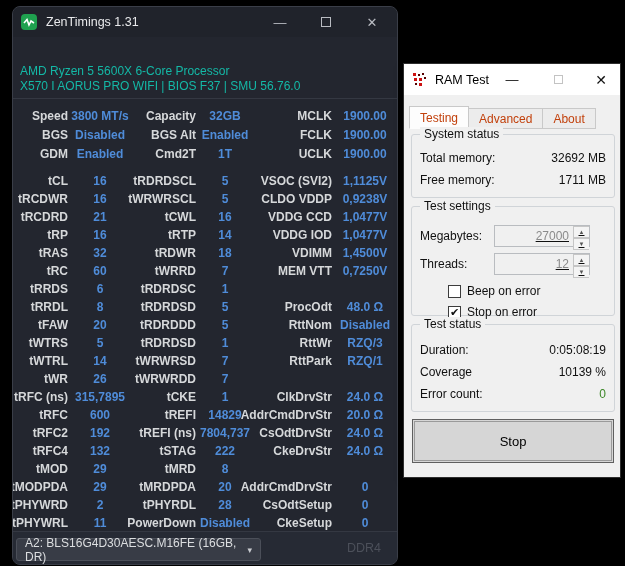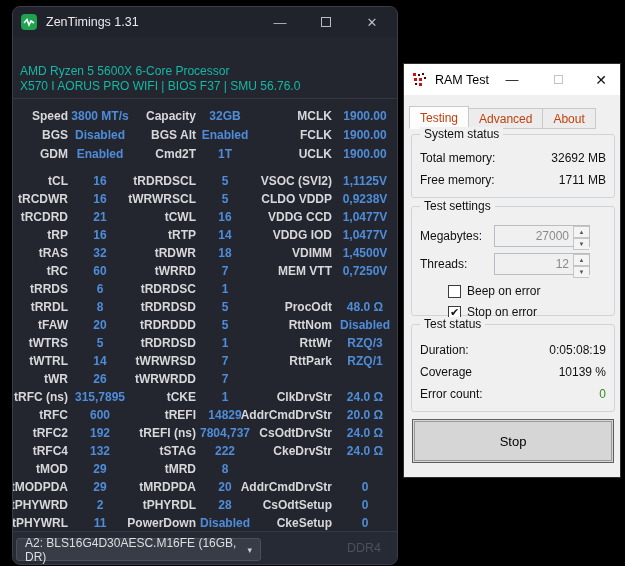--- a/index.html
+++ b/index.html
@@ -69,21 +69,21 @@
   .rt-sys  { top:70px;  height:64px; }
   .rt-set  { top:142px; height:110px; }
   .rt-stat { top:260px; height:88px; }
   .rt-kv-rows { position:absolute; left:8px; right:8px; top:12px; }
   .rt-kv { display:flex; height:22px; align-items:center; }
   .rt-kv .k { color:#101010; }
   .rt-kv .v { margin-left:auto; color:#101010; }
   .rt-spin-row { position:absolute; left:8px; right:24px; height:22px; display:flex; align-items:center; }
   .rt-spin-row.mb { top:18px; } .rt-spin-row.th { top:46px; }
   .rt-spin { position:absolute; right:0; width:96px; height:22px; background:#f0f0f0;
-    border:1px solid #b9bcc0; display:flex; align-items:center; }
+    border:1px solid #b9bcc0; display:flex; align-items:center;text-decoration:underline; }
   .rt-spin .num { flex:1; text-align:right; padding-right:4px; color:#8a8a8a; }
   .rt-spin .arrows { width:16px; height:20px; display:flex; flex-direction:column; }
   .rt-spin .arrows span { flex:1; font-size:6px; line-height:10px; text-align:center;
     color:#555; background:#f4f4f4; border:1px solid #c6c6c6; border-right:0; }
   .rt-check-row { position:absolute; left:0; height:16px; display:flex; align-items:center;margin-left:36px; }
   .rt-check-row.beep { top:76px; } .rt-check-row.stoperr { top:97px; }
   .rt-checkbox { width:13px; height:13px; background:#fff; border:1px solid #3c3c3c;
     display:flex; align-items:center; justify-content:center; font-size:11px; color:#111; }
   .rt-checkbox .mark { visibility:hidden; line-height:11px; }
   .rt-checkbox.checked .mark { visibility:visible; }

